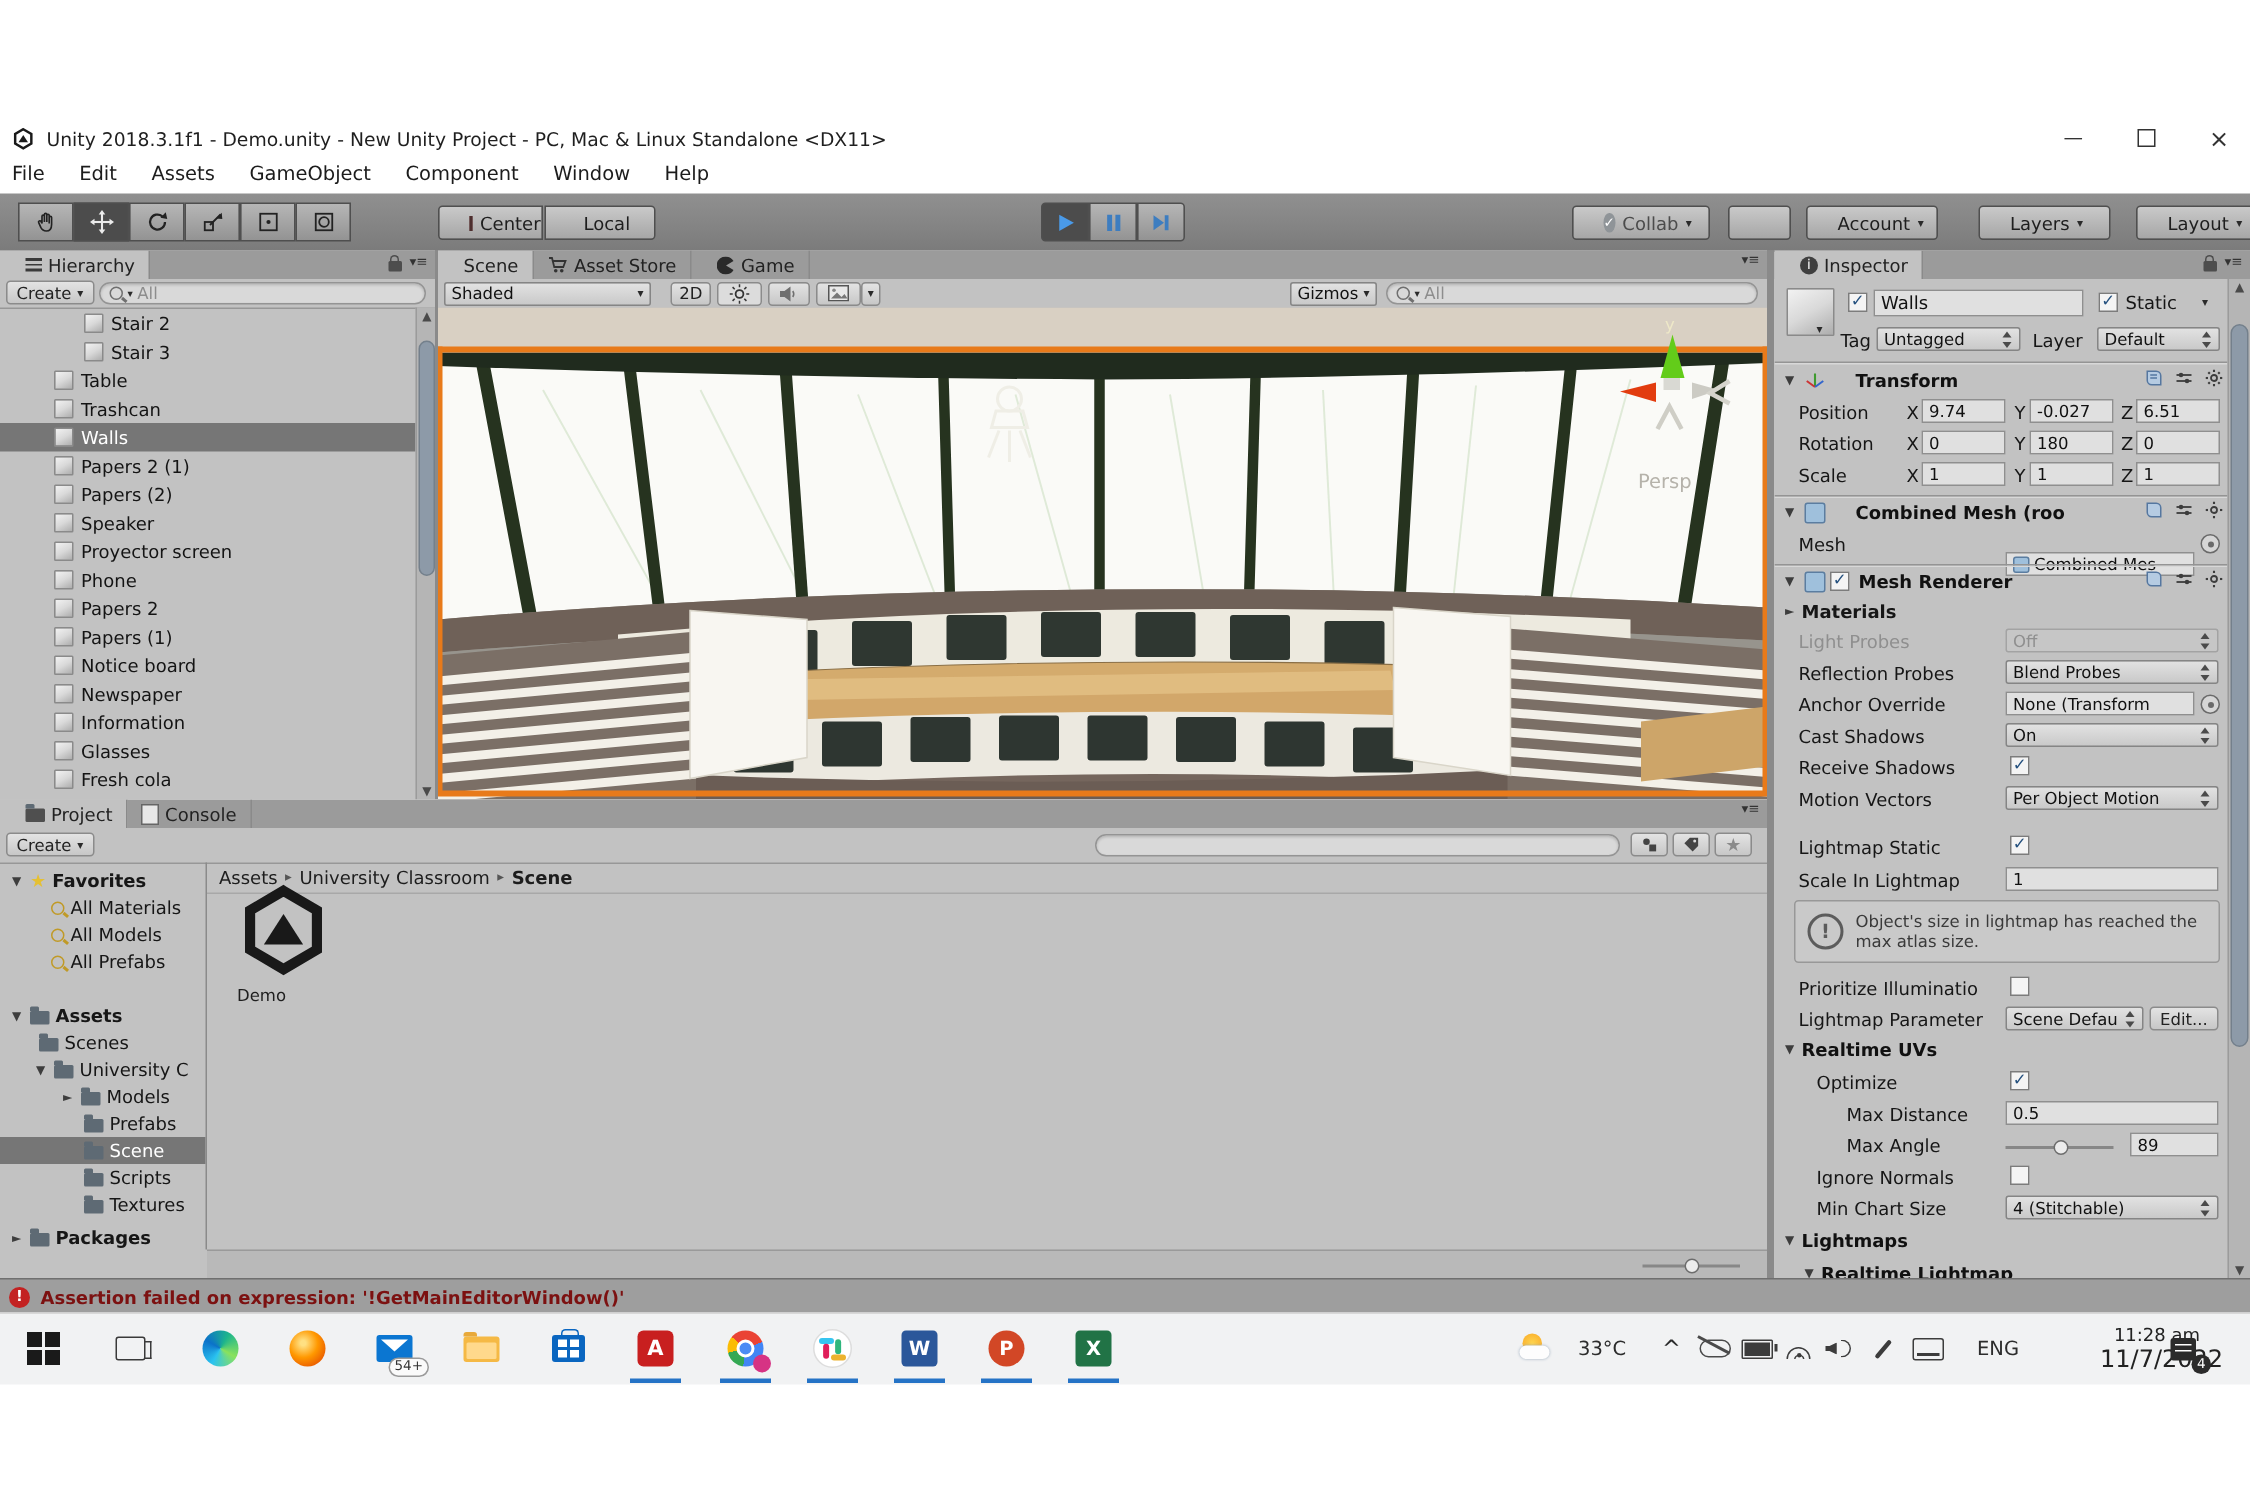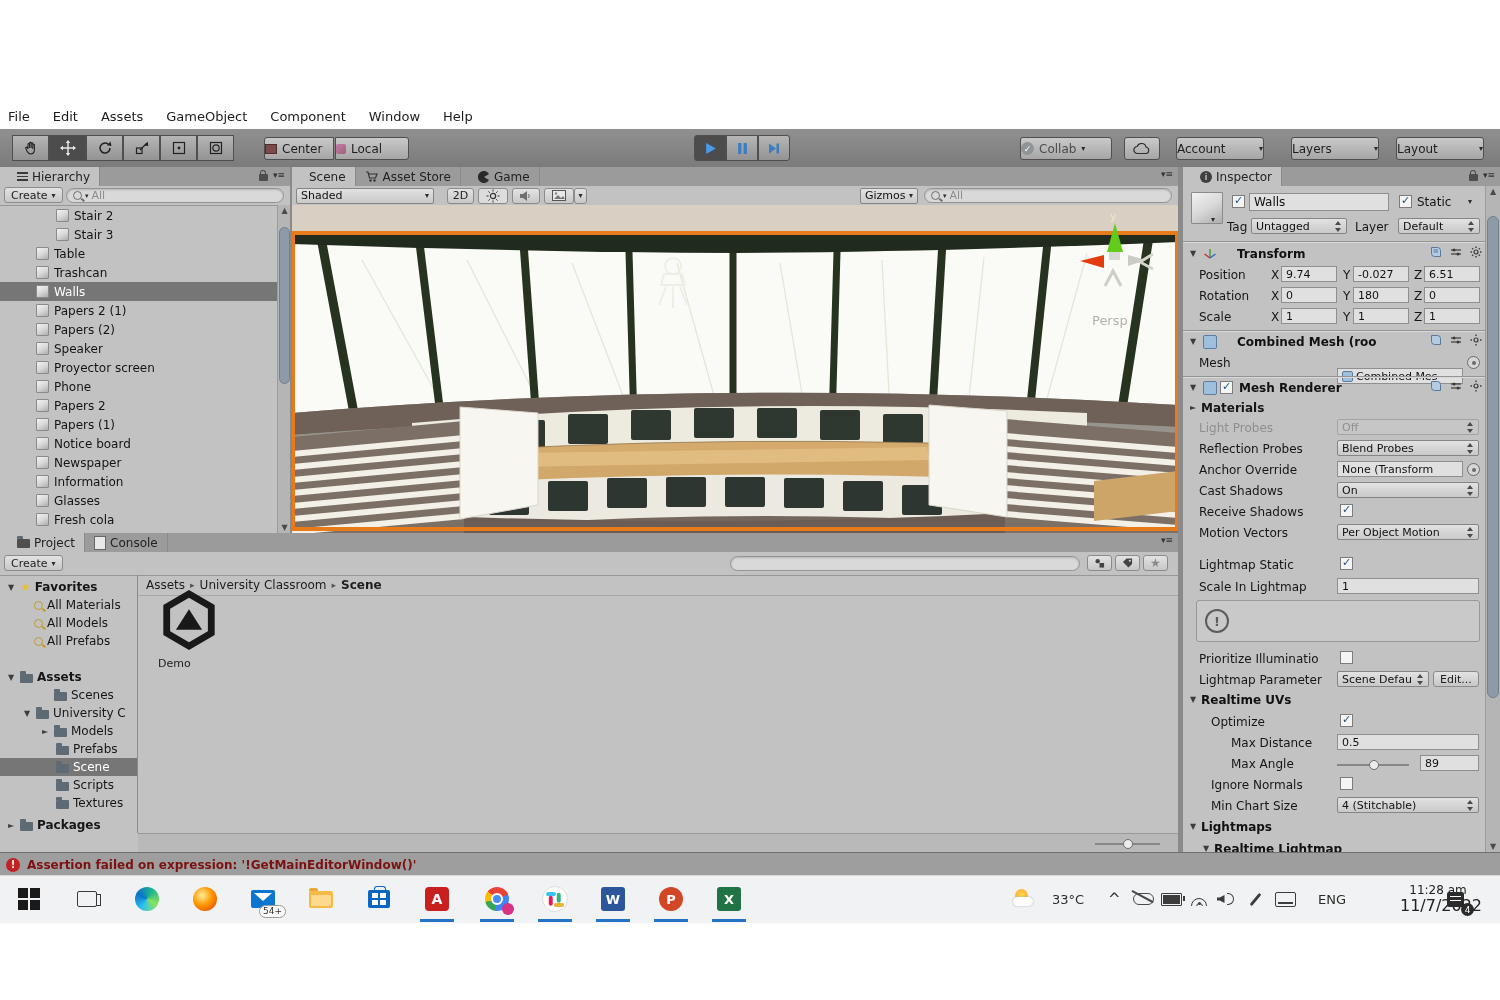--- a/index.html
+++ b/index.html
@@ -10,21 +10,21 @@
   .winbtns{position:absolute;right:14px;top:0;height:24px;display:flex;gap:36px;align-items:center;}
   .winglyph{color:#333;font-size:13px;line-height:13px;}
   .maxbox{width:10px;height:10px;border:1.2px solid #333;}
   .menubar{position:absolute;left:0;top:104px;width:1500px;height:25px;background:#fff;display:flex;align-items:center;gap:23px;padding-left:8px;box-sizing:border-box;}
   .menuitem{font-size:13px;color:#1c1c1c;}
   
   .maintoolbar{position:absolute;left:0;top:129px;width:1500px;height:38px;background:linear-gradient(#909090,#7b7b7b);border-bottom:1px solid #565656;}
   .tbtn{position:absolute;top:6px;height:26px;background:linear-gradient(#b6b6b6,#939393);border:1px solid #4f4f4f;display:flex;align-items:center;justify-content:center;box-sizing:border-box;}
   .tbtn.dark{background:#4c4c4c;}
   .grpbtn{border-radius:0;}
-  .rbtn{position:absolute;top:8px;height:23px;background:linear-gradient(#c9c9c9,#a6a6a6);border:1px solid #4f4f4f;border-radius:3px;display:flex;align-items:center;gap:5px;padding:0 0;font-size:12px;color:#1e1e1e;box-sizing:border-box;}
+  .rbtn{position:absolute;top:8px;height:23px;background:linear-gradient(#c9c9c9,#a6a6a6);border:1px solid #4f4f4f;border-radius:3px;display:flex;align-items:center;gap:5px;padding:0 20px;font-size:12px;color:#1e1e1e;box-sizing:border-box;margin-left:28px;}
   .caret{font-size:8px;color:#2a2a2a;}
   
   .panel{position:absolute;background:#c2c2c2;}
   .tabbar{position:absolute;left:0;top:0;right:0;height:19px;background:#9b9b9b;display:flex;}
   .tab{height:19px;display:flex;align-items:center;gap:4px;padding:0 9px;font-size:12px;color:#222;border-right:1px solid #8a8a8a;}
   .tab.active{background:#c2c2c2;padding-left:17px;}
   .subbar{position:absolute;left:0;right:0;height:19px;background:#c2c2c2;border-bottom:1px solid #979797;}
   .minibtn{position:absolute;height:16px;background:linear-gradient(#e3e3e3,#c7c7c7);border:1px solid #8b8b8b;border-radius:3px;font-size:11px;color:#222;display:flex;align-items:center;gap:4px;padding:0 6px;box-sizing:border-box;}
   .pill{position:absolute;height:15px;background:#d9d9d9;border:1px solid #949494;border-radius:8px;box-shadow:inset 0 1px 2px rgba(0,0,0,.18);display:flex;align-items:center;gap:3px;padding:0 6px;font-size:11px;color:#8d8d8d;box-sizing:border-box;}
   .pm{position:absolute;right:5px;top:3px;display:flex;gap:5px;align-items:center;}
@@ -142,20 +142,31 @@
   <defs>
     <symbol id="unity-logo" viewBox="0 0 64 64">
       <polygon points="32,5 55,18.5 55,45.5 32,59 9,45.5 9,18.5" fill="none" stroke="currentColor" stroke-width="7"></polygon>
       <polygon points="32,21 45.5,42 18.5,42" fill="currentColor"></polygon>
     </symbol>
   </defs>
 </svg>
 
 <div class="screen">
 
+  <div class="titlebar">
+    <svg width="15" height="15" style="margin-left:8px;color:#1a1a1a">
+        <use href="#unity-logo"></use>
+      </svg>
+    <span class="titletext">Unity 2018.3.1f1 - Demo.unity - New Unity Project - PC, Mac &amp; Linux Standalone &lt;DX11&gt;</span>
+    <div class="winbtns">
+      <span class="winglyph">—</span>
+      <span class="maxbox"></span>
+      <span class="winglyph" style="font-size:16px">×</span>
+    </div>
+  </div>
 
   <div class="menubar">
     <span class="menuitem">File</span>
     <span class="menuitem">Edit</span>
     <span class="menuitem">Assets</span>
     <span class="menuitem">GameObject</span>
     <span class="menuitem">Component</span>
     <span class="menuitem">Window</span>
     <span class="menuitem">Help</span>
   </div>
@@ -765,20 +776,21 @@
       </div>
 
     <span class="ilbl" style="left:16px;top:391px">Lightmap Static</span>
     <div class="chk on" style="left:157px;top:390px"></div>
     <span class="ilbl" style="left:16px;top:413px">Scale In Lightmap</span>
     <div class="fld" style="left:154px;top:411px;width:142px">
         <span>1</span>
       </div>
     <div class="warnbox" style="left:13px;top:433px;width:284px;height:42px">
       <span class="warncirc">!</span>
+      <span class="warntext">Object's size in lightmap has reached the max atlas size.</span>
     </div>
     <span class="ilbl" style="left:16px;top:485px">Prioritize Illuminatio</span>
     <div class="chk" style="left:157px;top:484px"></div>
     <span class="ilbl" style="left:16px;top:506px">Lightmap Parameter</span>
     <div class="drop" style="left:154px;top:504px;width:92px">
         <span>Scene Defau</span>
         <span class="ud"></span>
       </div>
     <div class="minibtn" style="left:250px;top:504px;width:46px;">
         <span>Edit...</span>
@@ -868,21 +880,21 @@
       </div>
     <div class="trow" style="top:99px;padding-left:34px">
         <span class="mag gold"></span>
         <span>All Prefabs</span>
       </div>
     <div class="trow" style="top:135px;padding-left:6px">
         <span class="fold">▼</span>
         <span class="folder"></span>
         <span class="bold">Assets</span>
       </div>
-    <div class="trow" style="top:153px;padding-left:54px">
+    <div class="trow" style="top:153px;padding-left:26px">
         <span class="folder"></span>
         <span>Scenes</span>
       </div>
     <div class="trow" style="top:171px;padding-left:22px">
         <span class="fold">▼</span>
         <span class="folder"></span>
         <span>University C</span>
       </div>
     <div class="trow" style="top:189px;padding-left:40px">
         <span class="fold">►</span>

